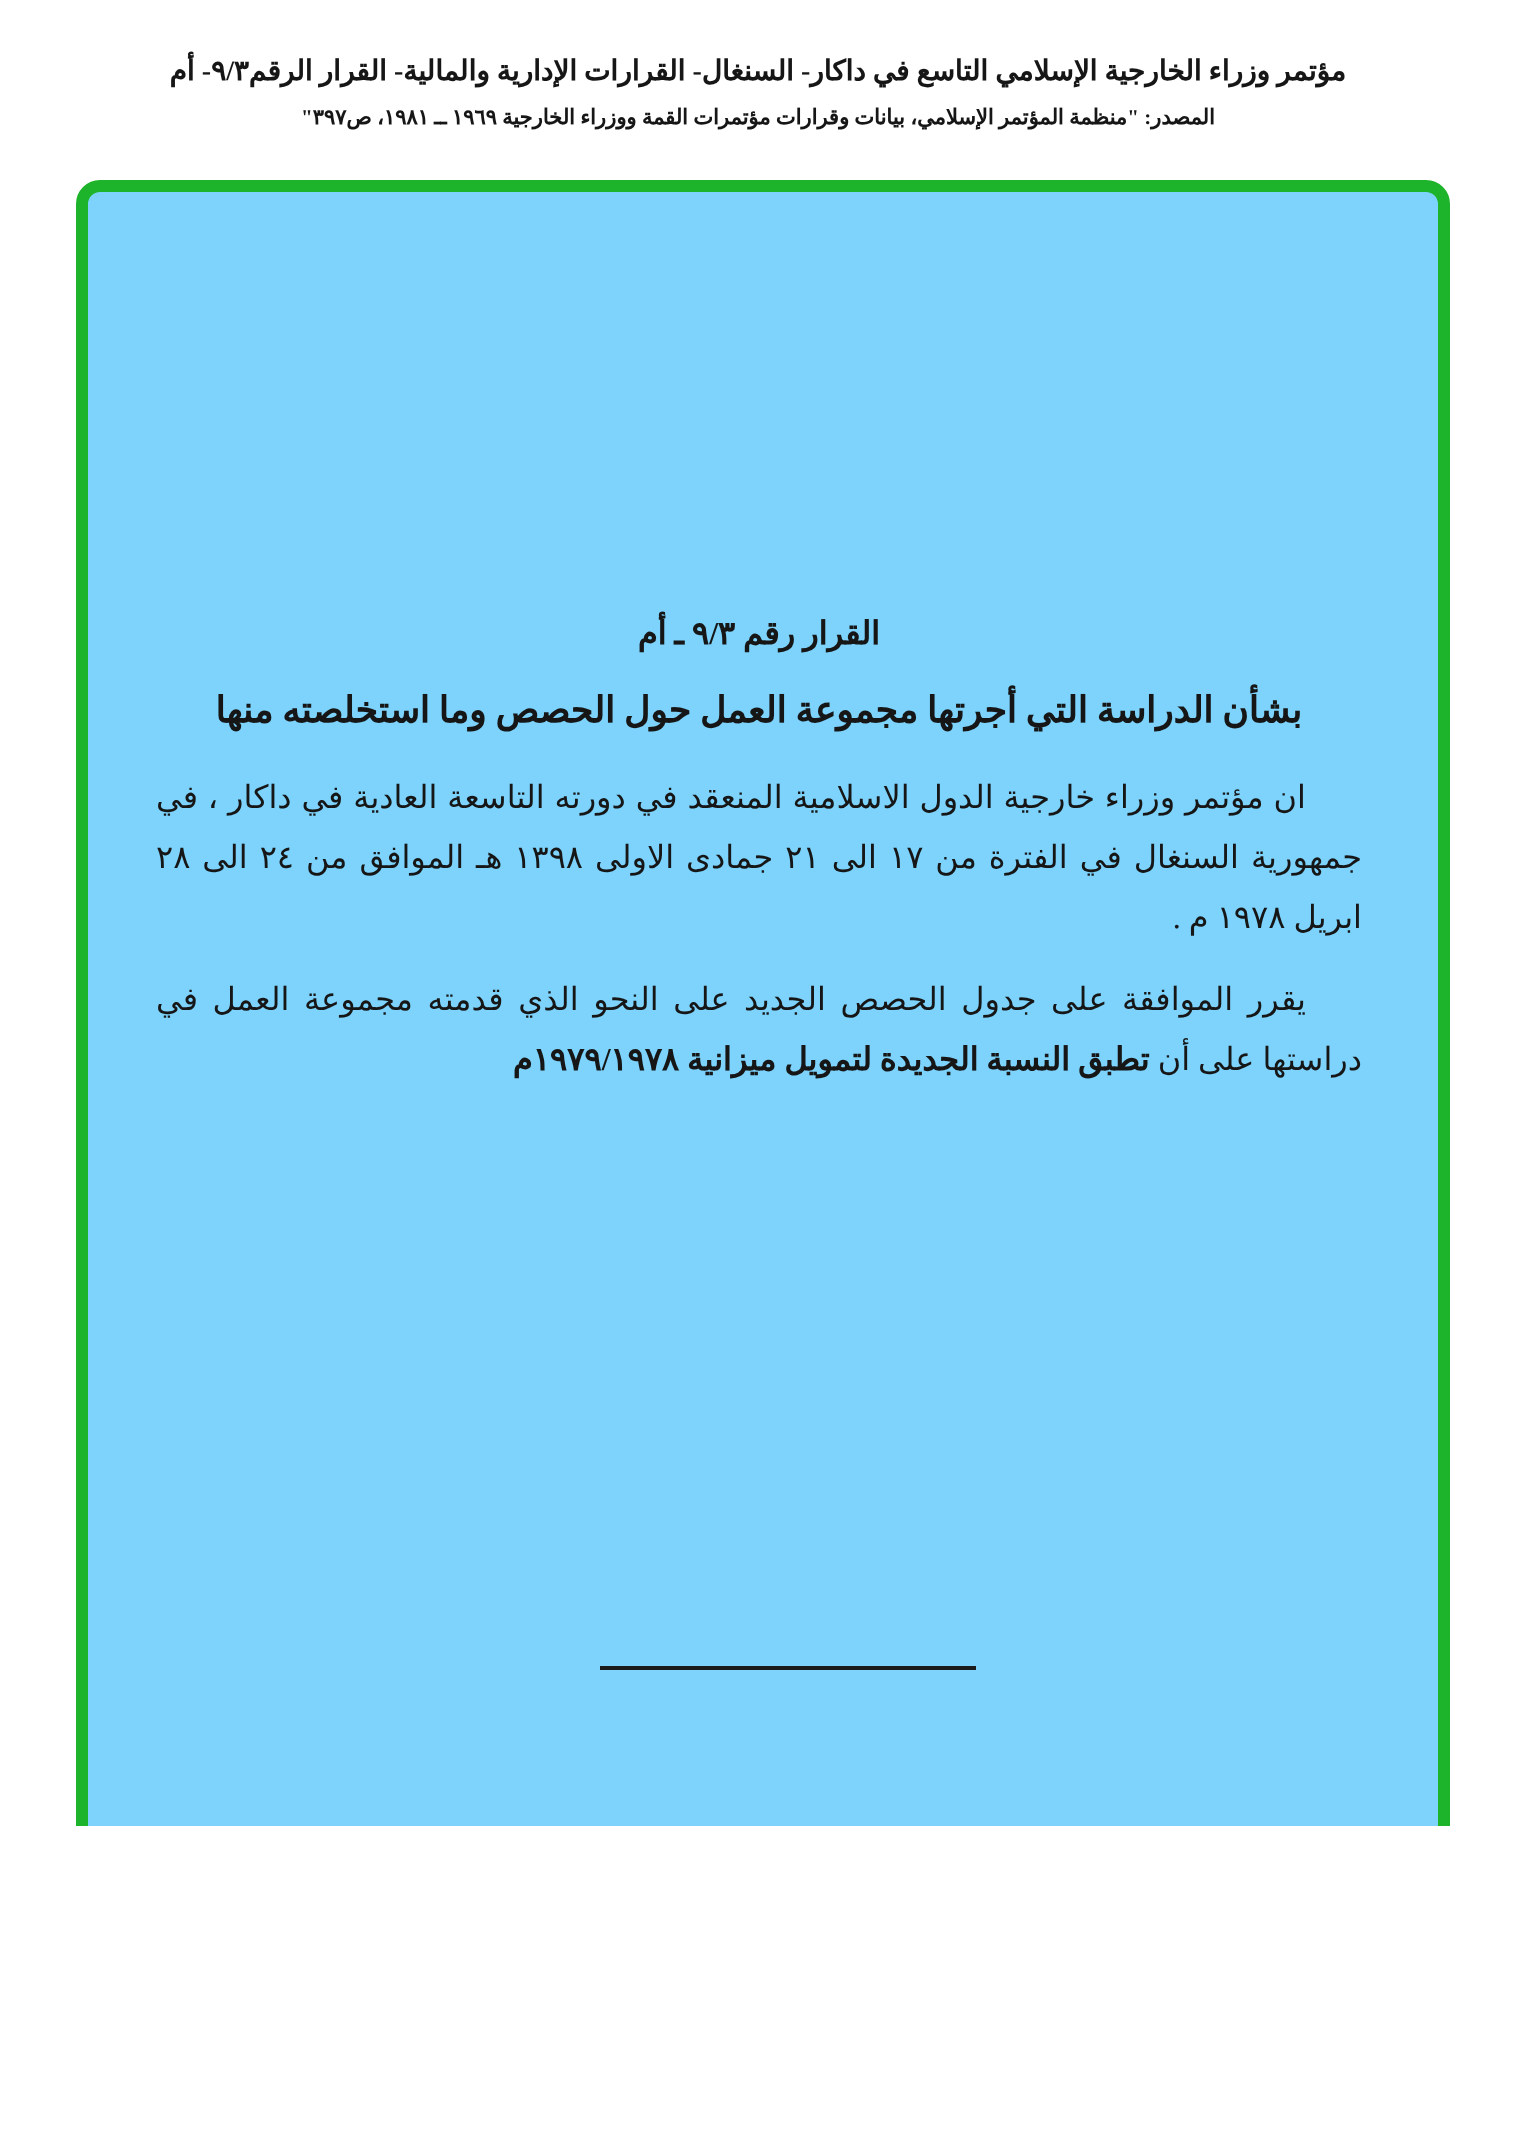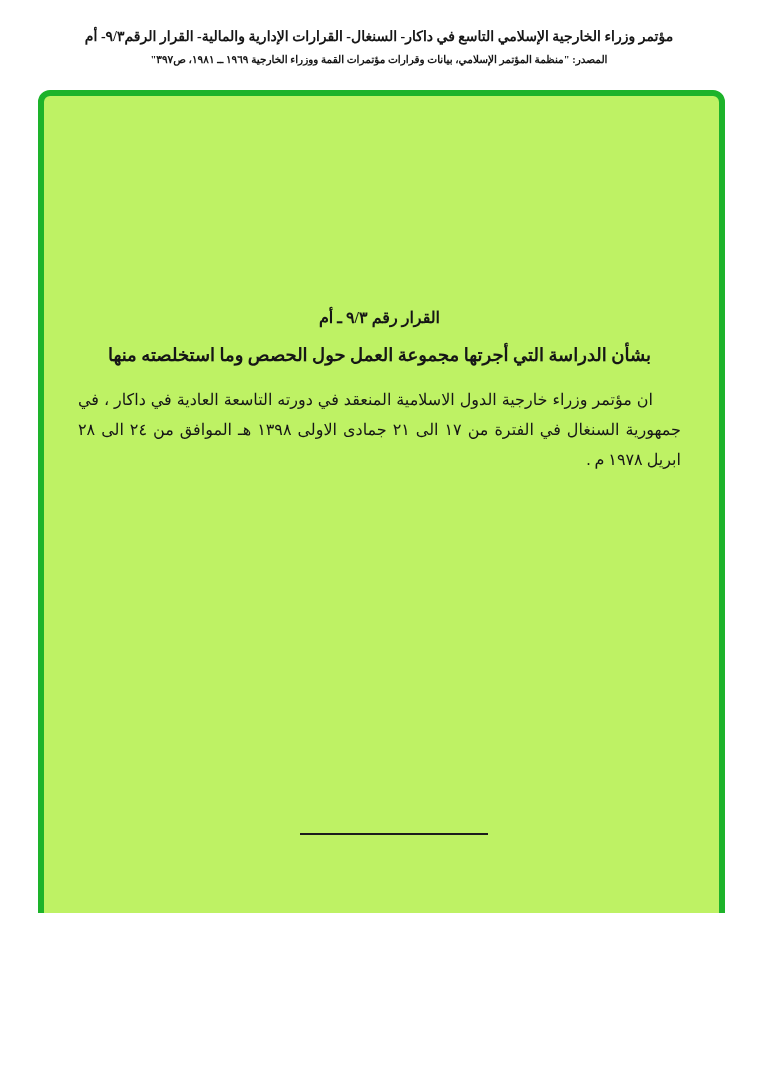--- a/index.html
+++ b/index.html
@@ -40,21 +40,21 @@
   }
   .green-frame {
     position: absolute;
     box-sizing: border-box;
     left: 38px;
     top: 90px;
     width: 687px;
     height: 954px;
     border: 6px solid #1db32a;
     border-radius: 12px;
-    background: #bef264;
+    background: #7dd3fc;
   }
   .frame-content {
     position: relative;
     height: 100%;
     padding: 0 28px 0 24px;
     box-sizing: border-box;
     direction: rtl;
   }
   .title-number {
     margin-top: 210px;
@@ -103,19 +103,20 @@
   <div class="green-frame">
     <div class="frame-content">
 
       <div class="title-number">القرار رقم ٩/٣ ـ أم</div>
 
       <div class="title-subject">بشأن الدراسة التي أجرتها مجموعة العمل حول الحصص وما استخلصته منها</div>
 
       <p class="para first"><span class="lead"></span><span>ان مؤتمر وزراء خارجية الدول الاسلامية المنعقد في دورته التاسعة العادية في داكار ، في جمهورية السنغال في الفترة من ١٧ الى ٢١ جمادى الاولى ١٣٩٨ هـ الموافق من ٢٤ الى ٢٨ ابريل ١٩٧٨ م .</span><span class="tail"></span></p>
 
 
+      <p class="para"><span class="lead"></span><span>يقرر الموافقة على جدول الحصص الجديد على النحو الذي قدمته مجموعة العمل في دراستها على أن </span><span class="tail">تطبق النسبة الجديدة لتمويل ميزانية ١٩٧٩/١٩٧٨م</span></p>
 
       <div class="divider"></div>
 
     </div>
   </div>
 
 </div>
 
 </body></html>

